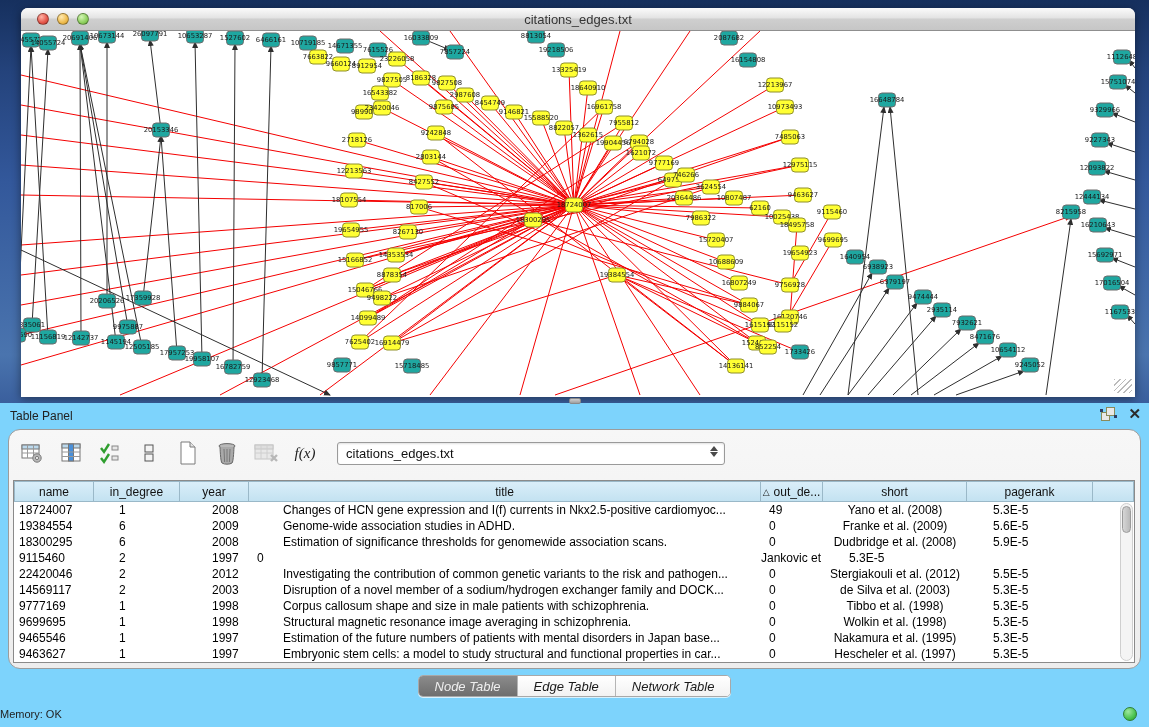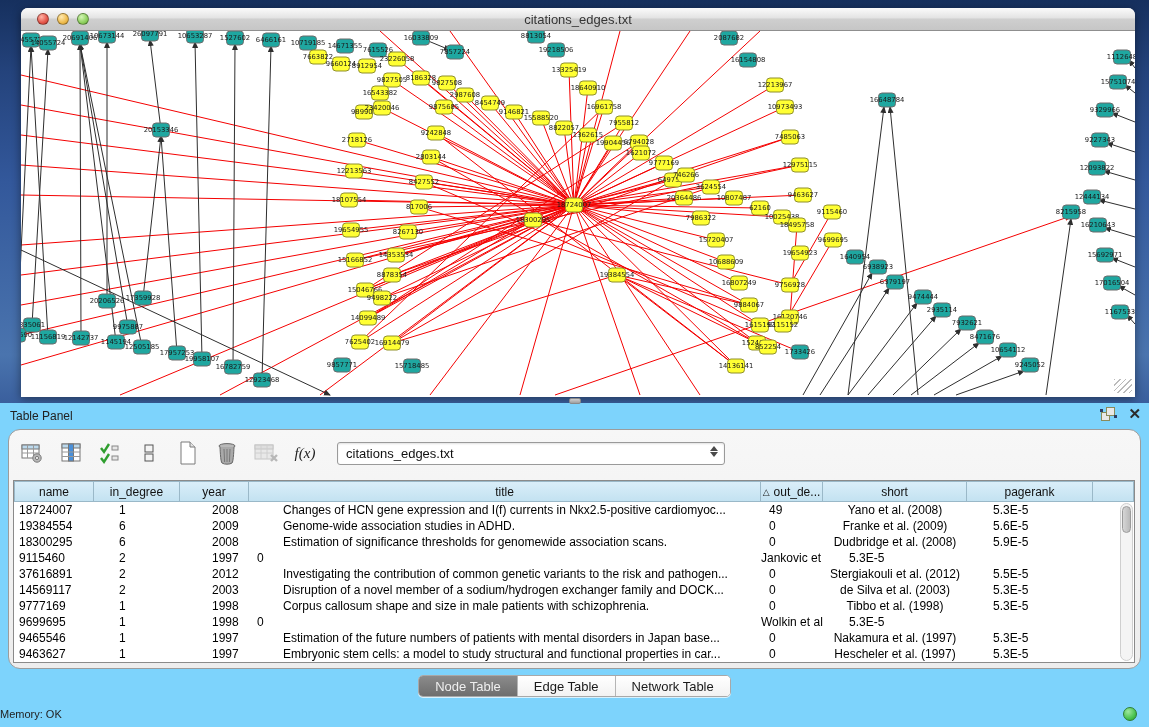--- a/index.html
+++ b/index.html
@@ -72,21 +72,21 @@
   .td.c-title{ padding-left:34px; }
   .td.c-out  { padding-left:8px; }
   .td.c-short{ text-align:center; }
   .td.c-pr   { padding-left:26px; }
   .vscroll { position:absolute; right:1px; top:1px; width:13px; height:158px;
     background:#f4f4f4; border:1px solid #cfcfcf; border-radius:7px; }
   .vthumb { position:absolute; left:1px; top:2px; width:9px; height:27px;
     background:linear-gradient(90deg,#d6d6d6,#b9b9b9); border:1px solid #9a9a9a; border-radius:5px; }
 
   
-  .tabs-row { display:flex; justify-content:center; margin-top:6px; }
+  .tabs-row { display:flex; justify-content:center; margin-top:6px;font-style:italic; }
   .seg { display:flex; height:22px; border:1px solid #a8a8a8; border-radius:5px; overflow:hidden;
     background:#fdfdfd; box-shadow:0 1px 0 rgba(255,255,255,.7); }
   .seg-btn { display:flex; align-items:center; padding:0 16px; font-size:13px; color:#1a1a1a;
     background:linear-gradient(#ffffff,#f2f2f2); }
   .seg-btn.active { background:linear-gradient(#8b8b8b,#6e6e6e); color:#efefef; }
   .seg-btn + .seg-btn { border-left:1px solid #b5b5b5; }
 
   
   .statusbar { position:absolute; left:0; bottom:0; width:100%; height:26px;
     display:flex; align-items:center; justify-content:space-between; gap:7px; padding-right:12px; }
@@ -925,21 +925,21 @@
             </div>
             <div class="trow">
               <div class="td c-name">9115460</div>
               <div class="td c-in">2</div>
               <div class="td c-year">1997</div>
               <div class="td c-out">0</div>
               <div class="td c-short">Jankovic et al. (1997)</div>
               <div class="td c-pr">5.3E-5</div>
             </div>
             <div class="trow">
-              <div class="td c-name">37616891</div>
+              <div class="td c-name">22420046</div>
               <div class="td c-in">2</div>
               <div class="td c-year">2012</div>
               <div class="td c-title">Investigating the contribution of common genetic variants to the risk and pathogen...</div>
               <div class="td c-out">0</div>
               <div class="td c-short">Stergiakouli et al. (2012)</div>
               <div class="td c-pr">5.5E-5</div>
             </div>
             <div class="trow">
               <div class="td c-name">14569117</div>
               <div class="td c-in">2</div>
@@ -955,31 +955,32 @@
               <div class="td c-year">1998</div>
               <div class="td c-title">Corpus callosum shape and size in male patients with schizophrenia.</div>
               <div class="td c-out">0</div>
               <div class="td c-short">Tibbo et al. (1998)</div>
               <div class="td c-pr">5.3E-5</div>
             </div>
             <div class="trow">
               <div class="td c-name">9699695</div>
               <div class="td c-in">1</div>
               <div class="td c-year">1998</div>
+              <div class="td c-title">Structural magnetic resonance image averaging in schizophrenia.</div>
               <div class="td c-out">0</div>
               <div class="td c-short">Wolkin et al. (1998)</div>
               <div class="td c-pr">5.3E-5</div>
             </div>
             <div class="trow">
               <div class="td c-name">9465546</div>
               <div class="td c-in">1</div>
               <div class="td c-year">1997</div>
               <div class="td c-title">Estimation of the future numbers of patients with mental disorders in Japan base...</div>
               <div class="td c-out">0</div>
-              <div class="td c-short">Nakamura et al. (1997)</div>
+              <div class="td c-short">Nakamura et al. (1995)</div>
               <div class="td c-pr">5.3E-5</div>
             </div>
             <div class="trow">
               <div class="td c-name">9463627</div>
               <div class="td c-in">1</div>
               <div class="td c-year">1997</div>
               <div class="td c-title">Embryonic stem cells: a model to study structural and functional properties in car...</div>
               <div class="td c-out">0</div>
               <div class="td c-short">Hescheler et al. (1997)</div>
               <div class="td c-pr">5.3E-5</div>

